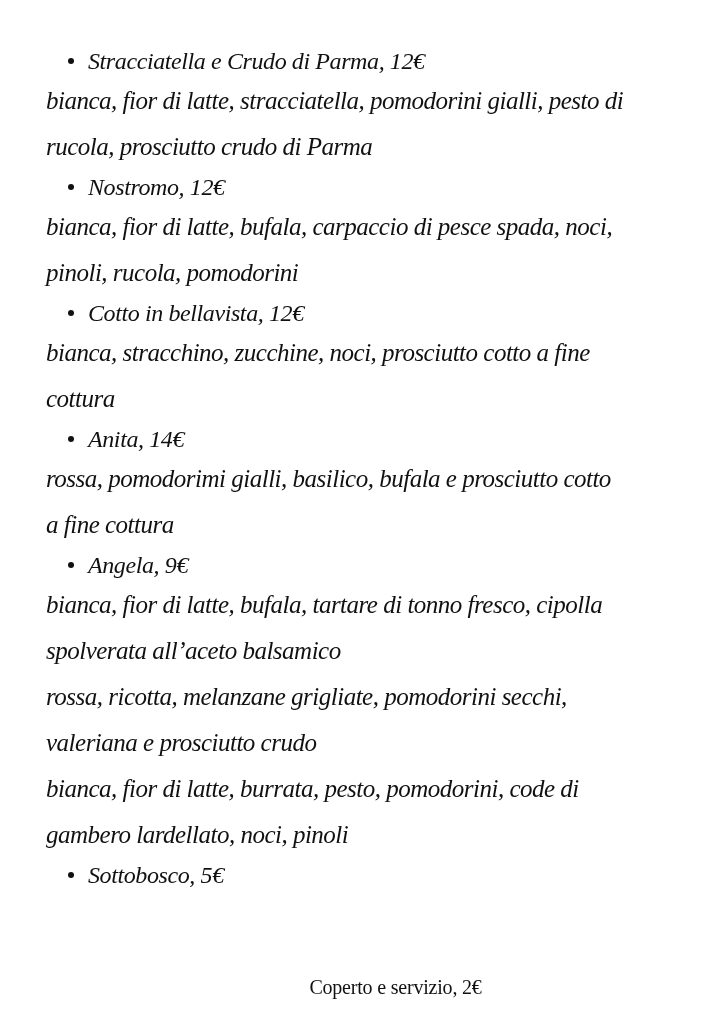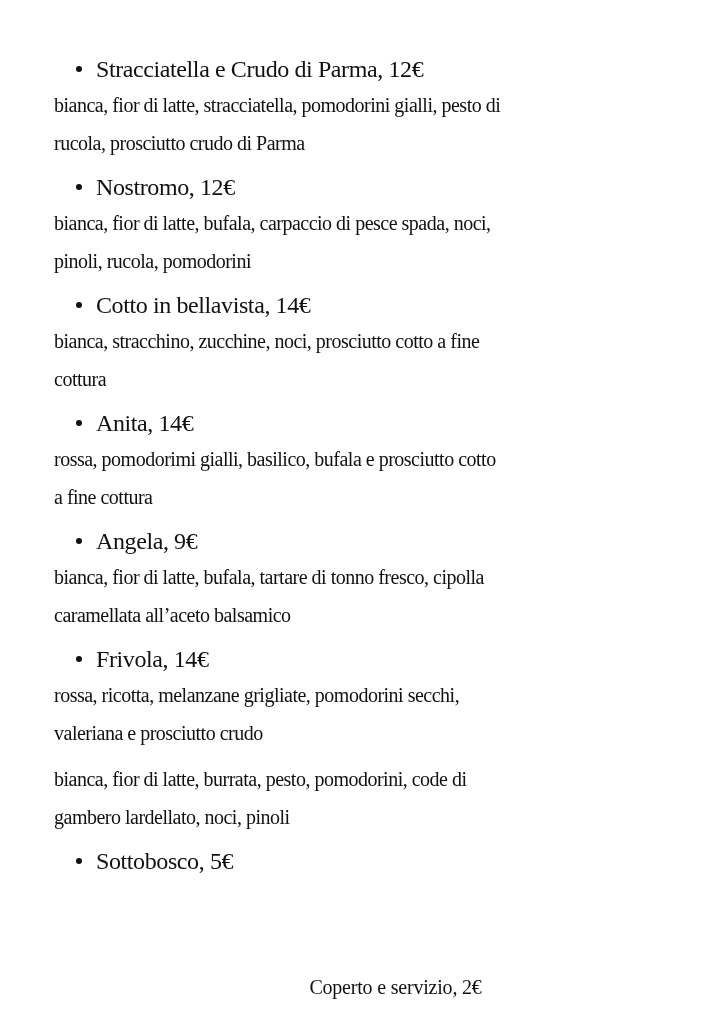--- a/index.html
+++ b/index.html
@@ -15,22 +15,23 @@
       color: #111111;
       font-family: "Liberation Serif", "DejaVu Serif", serif;
     }
     .menu {
       position: absolute;
       left: 46px;
       top: 44px;
       width: 650px;
     }
     .item {
-      margin: 8px;
+      margin: 0;
       padding: 0;
+      font-style: italic;
     }
     .item-title {
       display: flex;
       align-items: center;
       height: 34px;
       padding-left: 22px;
       font-size: 24px;
       font-weight: 500;
       letter-spacing: -0.4px;
       line-height: 34px;
@@ -39,22 +40,22 @@
     .bullet {
       display: inline-block;
       width: 6px;
       height: 6px;
       border-radius: 50%;
       background: #111111;
       margin-right: 14px;
       flex: 0 0 auto;
     }
     .item-desc {
-      font-size: 20px;
-      line-height: 38px;
+      font-size: 25px;
+      line-height: 46px;
       letter-spacing: -0.5px;
       white-space: pre-line;
       margin: 0;
     }
     .footer {
       position: absolute;
       left: 0;
       width: 725px;
       top: 972px;
       text-align: center;
@@ -84,49 +85,45 @@
       <span>Nostromo, 12€</span>
     </div>
     <p class="item-desc">bianca, fior di latte, bufala, carpaccio di pesce spada, noci,
 pinoli, rucola, pomodorini</p>
   </div>
 
 
   <div class="item">
     <div class="item-title">
       <span class="bullet"></span>
-      <span>Cotto in bellavista, 14€</span>
+      <span>Cotto in bellavista, 12€</span>
     </div>
     <p class="item-desc">bianca, stracchino, zucchine, noci, prosciutto cotto a fine
 cottura</p>
   </div>
 
   <div class="item">
     <div class="item-title">
       <span class="bullet"></span>
       <span>Anita, 14€</span>
     </div>
     <p class="item-desc">rossa, pomodorimi gialli, basilico, bufala e prosciutto cotto
 a fine cottura</p>
   </div>
 
   <div class="item">
     <div class="item-title">
       <span class="bullet"></span>
       <span>Angela, 9€</span>
     </div>
     <p class="item-desc">bianca, fior di latte, bufala, tartare di tonno fresco, cipolla
-caramellata all’aceto balsamico</p>
+spolverata all’aceto balsamico</p>
   </div>
 
   <div class="item">
-    <div class="item-title">
-      <span class="bullet"></span>
-      <span>Frivola, 14€</span>
-    </div>
     <p class="item-desc">rossa, ricotta, melanzane grigliate, pomodorini secchi,
 valeriana e prosciutto crudo</p>
   </div>
 
   <div class="item">
     <p class="item-desc">bianca, fior di latte, burrata, pesto, pomodorini, code di
 gambero lardellato, noci, pinoli</p>
   </div>
 
   <div class="item">

